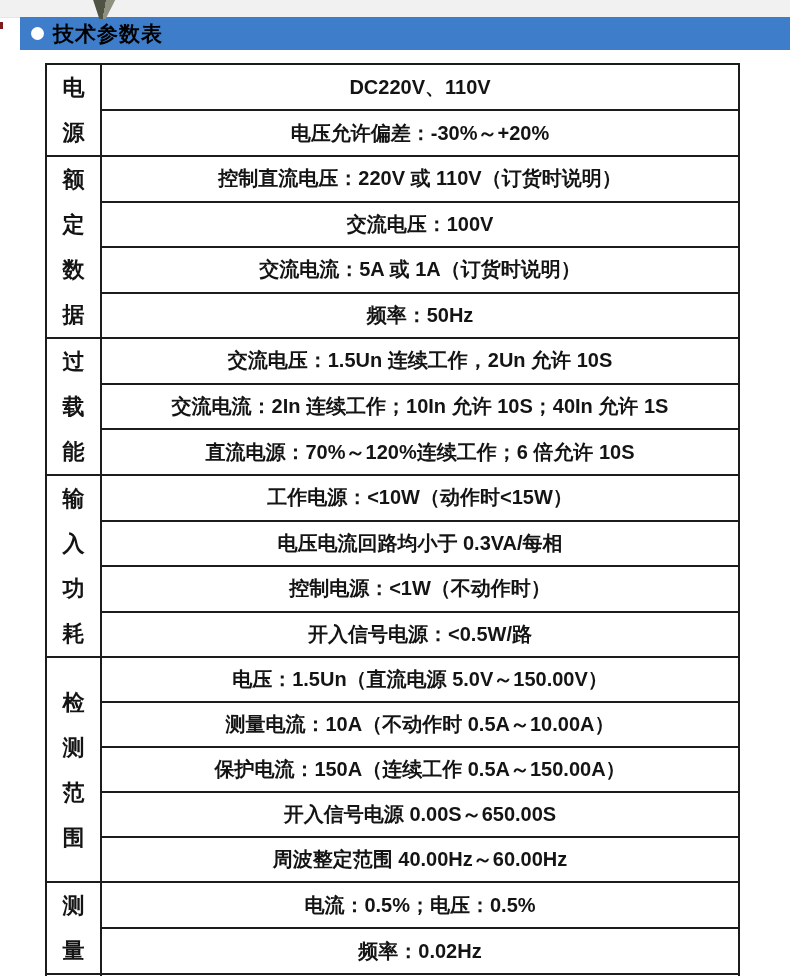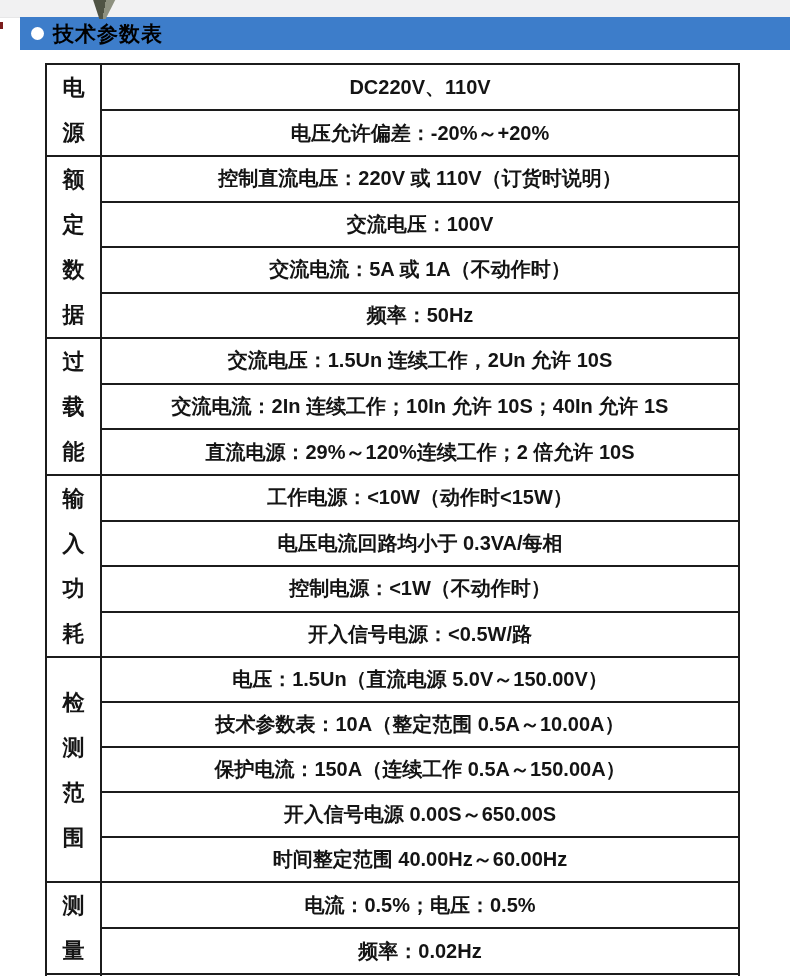--- a/index.html
+++ b/index.html
@@ -119,57 +119,57 @@
         <tr class="spec-row">
           <td class="group-cell" rowspan="2">
             <div class="vchars">
               <span>电</span>
               <span>源</span>
             </div>
           </td>
           <td class="value-cell">DC220V、110V</td>
         </tr>
         <tr class="spec-row">
-          <td class="value-cell">电压允许偏差：-20%～+20%</td>
+          <td class="value-cell">电压允许偏差：-30%～+20%</td>
         </tr>
         <tr class="spec-row">
           <td class="group-cell" rowspan="4">
             <div class="vchars">
               <span>额</span>
               <span>定</span>
               <span>数</span>
               <span>据</span>
             </div>
           </td>
           <td class="value-cell">控制直流电压：220V 或 110V（订货时说明）</td>
         </tr>
         <tr class="spec-row">
           <td class="value-cell">交流电压：100V</td>
         </tr>
         <tr class="spec-row">
-          <td class="value-cell">交流电流：5A 或 1A（不动作时）</td>
+          <td class="value-cell">交流电流：5A 或 1A（订货时说明）</td>
         </tr>
         <tr class="spec-row">
           <td class="value-cell">频率：50Hz</td>
         </tr>
         <tr class="spec-row">
           <td class="group-cell" rowspan="3">
             <div class="vchars">
               <span>过</span>
               <span>载</span>
               <span>能</span>
             </div>
           </td>
           <td class="value-cell">交流电压：1.5Un 连续工作，2Un 允许 10S</td>
         </tr>
         <tr class="spec-row">
           <td class="value-cell">交流电流：2In 连续工作；10In 允许 10S；40In 允许 1S</td>
         </tr>
         <tr class="spec-row">
-          <td class="value-cell">直流电源：29%～120%连续工作；2 倍允许 10S</td>
+          <td class="value-cell">直流电源：70%～120%连续工作；6 倍允许 10S</td>
         </tr>
         <tr class="spec-row">
           <td class="group-cell" rowspan="4">
             <div class="vchars">
               <span>输</span>
               <span>入</span>
               <span>功</span>
               <span>耗</span>
             </div>
           </td>
@@ -189,30 +189,30 @@
             <div class="vchars">
               <span>检</span>
               <span>测</span>
               <span>范</span>
               <span>围</span>
             </div>
           </td>
           <td class="value-cell">电压：1.5Un（直流电源 5.0V～150.00V）</td>
         </tr>
         <tr class="spec-row">
-          <td class="value-cell">技术参数表：10A（整定范围 0.5A～10.00A）</td>
+          <td class="value-cell">测量电流：10A（不动作时 0.5A～10.00A）</td>
         </tr>
         <tr class="spec-row">
           <td class="value-cell">保护电流：150A（连续工作 0.5A～150.00A）</td>
         </tr>
         <tr class="spec-row">
           <td class="value-cell">开入信号电源 0.00S～650.00S</td>
         </tr>
         <tr class="spec-row">
-          <td class="value-cell">时间整定范围 40.00Hz～60.00Hz</td>
+          <td class="value-cell">周波整定范围 40.00Hz～60.00Hz</td>
         </tr>
         <tr class="spec-row">
           <td class="group-cell" rowspan="2">
             <div class="vchars">
               <span>测</span>
               <span>量</span>
             </div>
           </td>
           <td class="value-cell">电流：0.5%；电压：0.5%</td>
         </tr>

